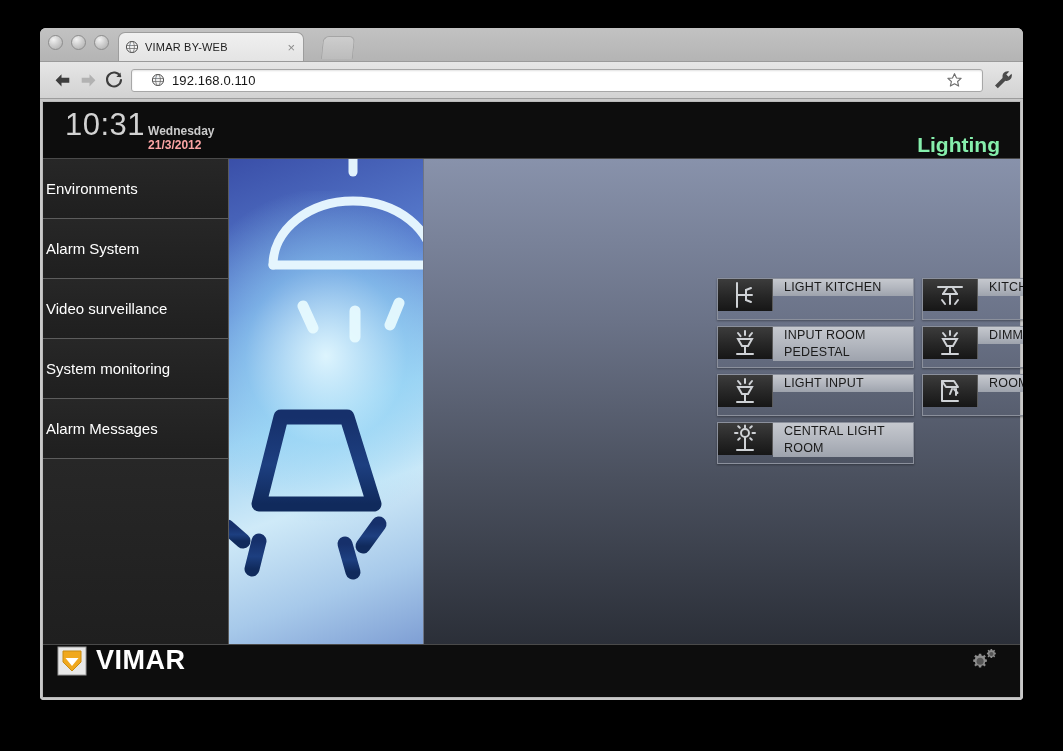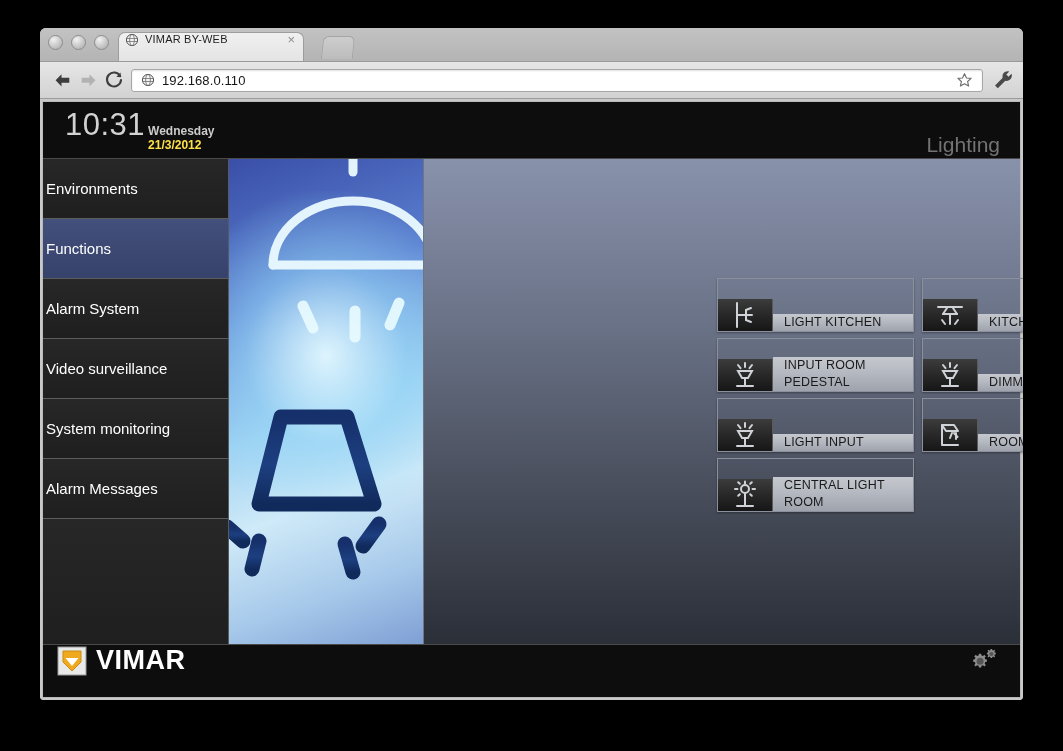--- a/index.html
+++ b/index.html
@@ -42,21 +42,21 @@
     border: 1px solid #8d8d8d;
     box-sizing: border-box;
   }
   .tab {
     position: absolute; left: 78px; top: 4px;
     width: 186px; height: 29px;
     background: linear-gradient(to bottom, #f0f0f0 0%, #e4e4e4 100%);
     border: 1px solid #9d9d9d;
     border-bottom: none;
     border-radius: 7px 7px 0 0;
-    display: flex; align-items: flex-start;
+    display: flex; align-items: center;
     padding: 0 6px;
     box-sizing: border-box;
   }
   .tab-favicon { width: 14px; height: 14px; flex: none; margin-right: 6px; }
   .tab-title {
     font-size: 11px; color: #1d1d1d; flex: 1;
     white-space: nowrap; overflow: hidden;
     letter-spacing: .2px;
   }
   .tab-close { font-size: 13px; color: #8b8b8b; padding: 0 2px; line-height: 1; }
@@ -81,21 +81,21 @@
     width: 26px; height: 26px;
     display: flex; align-items: center; justify-content: center;
     flex: none;
   }
   .urlbar {
     flex: 1; height: 23px; margin: 0 6px 0 4px;
     background: #ffffff;
     border: 1px solid #a7a7a7;
     border-radius: 3px;
     display: flex; align-items: center;
-    padding: 0 9px;
+    padding: 0 19px;
     box-sizing: border-box;
     box-shadow: inset 0 1px 2px rgba(0,0,0,.12);
   }
   .url-favicon { width: 14px; height: 14px; flex: none; margin-right: 7px; }
   .url-text { flex: 1; font-size: 13px; color: #161616; letter-spacing: .1px; }
   .star { width: 17px; height: 17px; flex: none; }
   .wrench { width: 22px; height: 22px; flex: none; margin-left: 3px; }
 
   
   #page {
@@ -123,24 +123,24 @@
   }
   .clock {
     display: flex; align-items: baseline; gap: 3px;
   }
   .clock-time {
     font-size: 31px; color: #d2d2d2; letter-spacing: .5px;
     font-weight: 400;
   }
   .clock-date { display: flex; flex-direction: column; line-height: 1.15; margin-top: 16px; }
   .clock-day { font-size: 12px; color: #cbcbcb; font-weight: bold; }
-  .clock-ymd { font-size: 12px; color: #fde047; font-weight: bold; }
+  .clock-ymd { font-size: 12px; color: #fca5a5; font-weight: bold; }
   .apptitle {
     margin-left: auto;
-    font-size: 21px; color: #737373; font-weight: 400; margin-top: 29px;
+    font-size: 21px; color: #86efac; font-weight: 700; margin-top: 29px;
   }
   
   .appbody { flex: 1; display: flex; min-height: 0; background: #1c1c1c; }
   
   .sidebar {
     width: 186px; flex: none;
     background: #222222;
     display: flex; flex-direction: column;
     border-right: 1px solid #5a5a5a;
     box-sizing: border-box;
@@ -182,22 +182,22 @@
     background: linear-gradient(to bottom, #8892ab 0%, #6a7287 34%, #4a505e 66%, #2b2f38 100%);
     position: relative;
   }
   .tiles {
     position: absolute; left: 293px; top: 119px;
     width: 410px;
     display: flex; flex-wrap: wrap;
     gap: 6px 8px;
   }
   .tile {
-    width: 197px; height: 54px;
-    display: flex; align-items: flex-end;
+    width: 197px; height: 42px;
+    display: flex; align-items: flex-start;
     box-shadow: 0 1px 2px rgba(0,0,0,.35);
     border: 1px solid #8b909c;
     box-sizing: border-box;
   }
   .tile-icon {
     width: 54px; flex: none;
     background: linear-gradient(to bottom, #3c3c3c 0%, #262626 55%, #161616 100%);
     display: flex; align-items: center; justify-content: center;
     border-right: 1px solid #5a5a5a;
   }
@@ -302,23 +302,20 @@
             </span>
           </div>
           <div class="apptitle">Lighting</div>
         </div>
 
         <div class="appbody">
 
           <div class="sidebar">
             <div class="nav-item">
               <span>Environments</span>
-            </div>
-            <div class="nav-item selected">
-              <span>Functions</span>
             </div>
             <div class="nav-item">
               <span>Alarm System</span>
             </div>
             <div class="nav-item">
               <span>Video surveillance</span>
             </div>
             <div class="nav-item">
               <span>System monitoring</span>
             </div>

